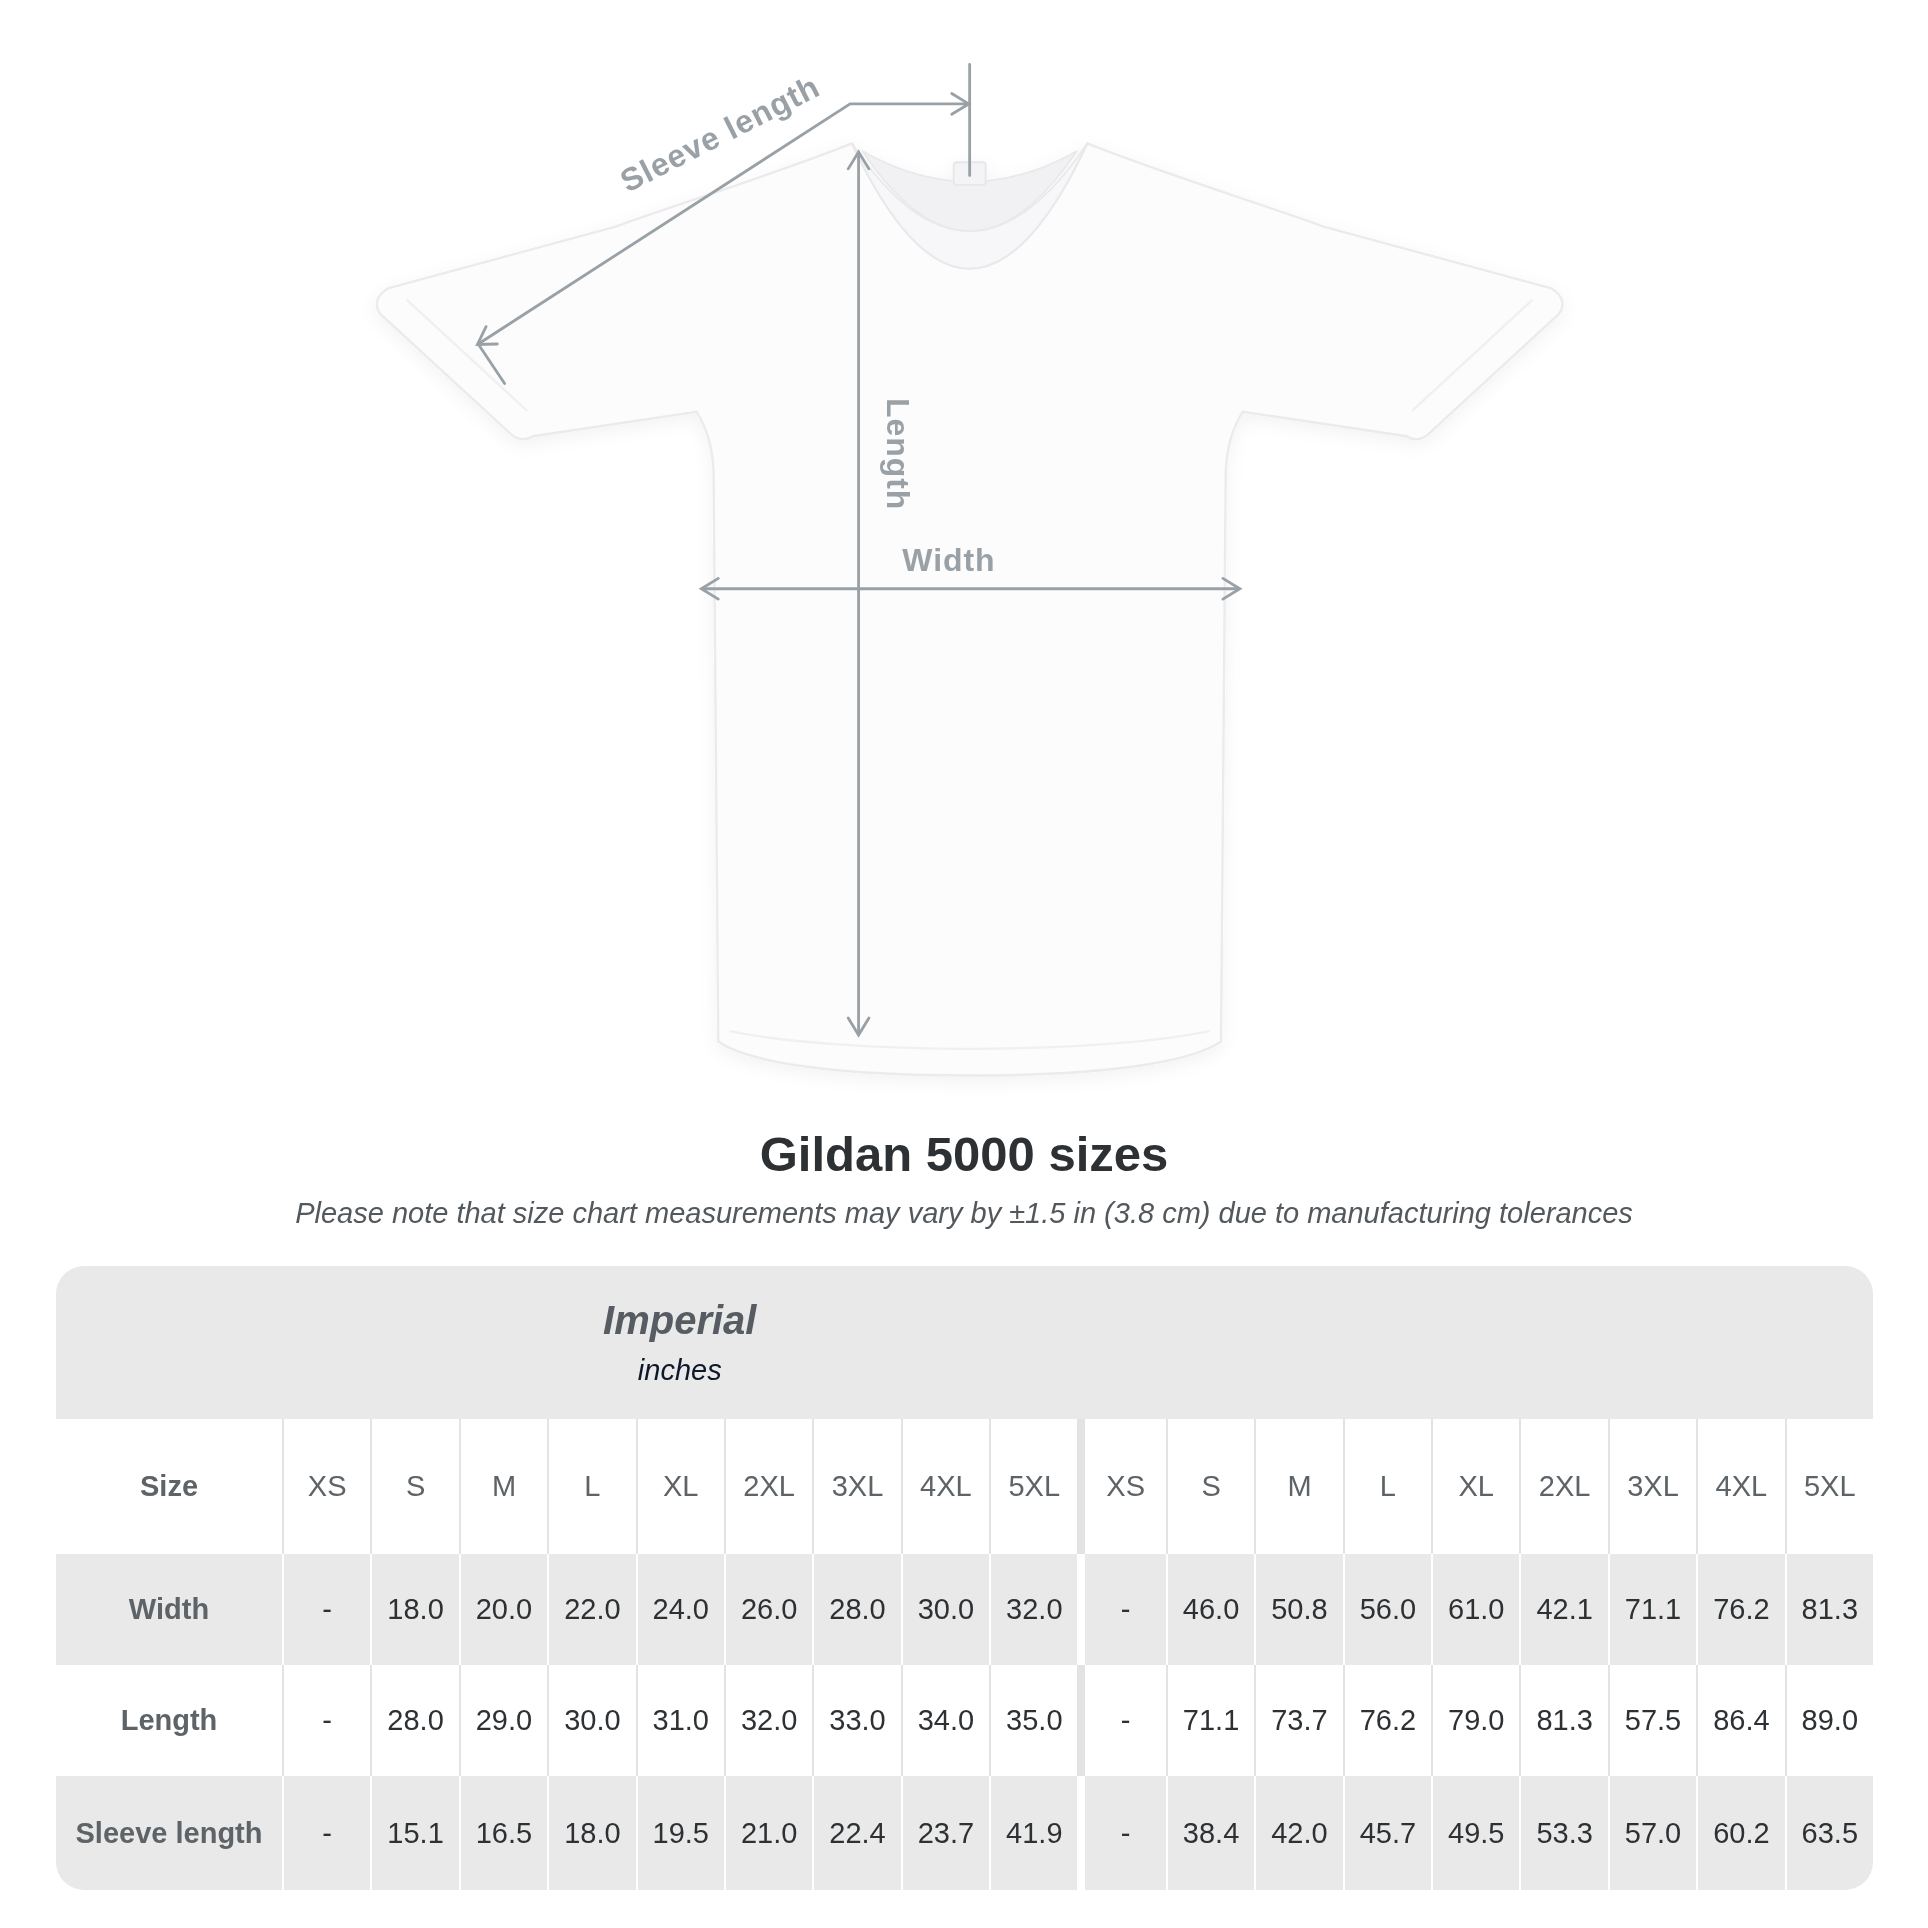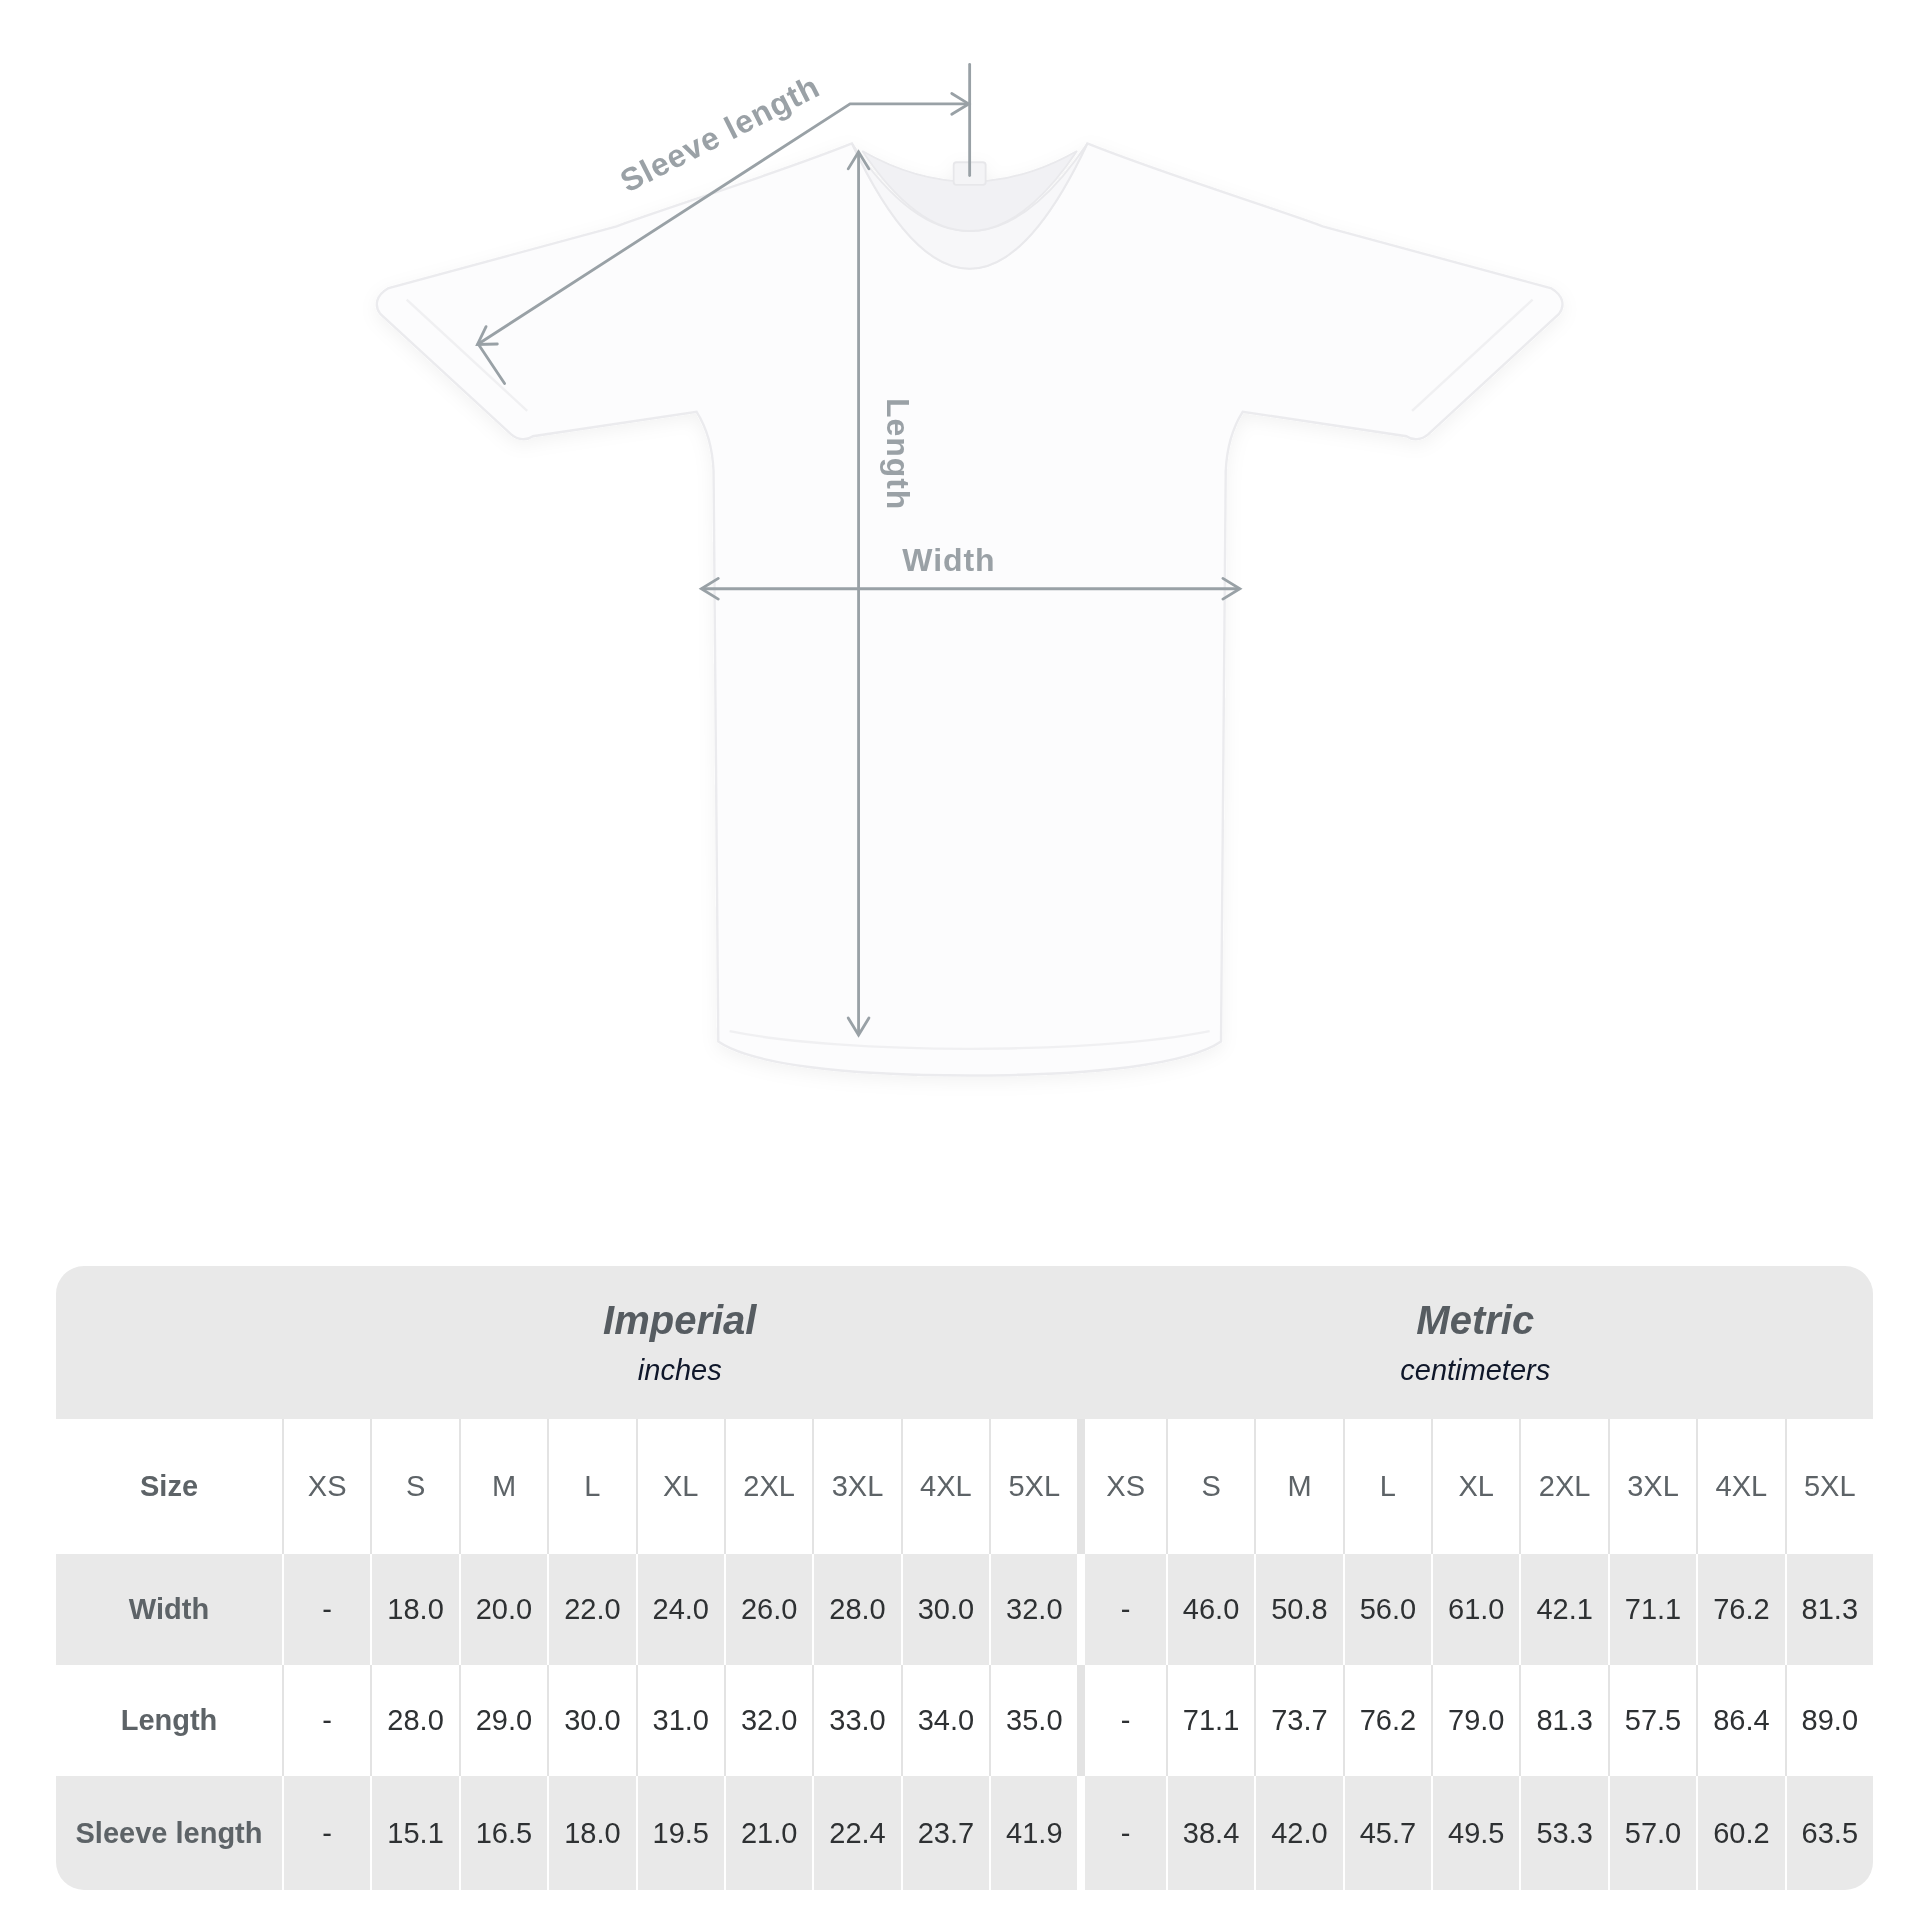--- a/index.html
+++ b/index.html
@@ -91,31 +91,31 @@
       <path class="ann-line" d="M 912,162 L 912,1098" marker-start="url(#arrow)" marker-end="url(#arrow)"></path>
 
       <path class="ann-line" d="M 746,625 L 1316,625" marker-start="url(#arrow)" marker-end="url(#arrow)"></path>
 
       <text class="ann-text" x="770" y="152" text-anchor="middle" transform="rotate(-27 770 152)">Sleeve length</text>
       <text class="ann-text" x="942" y="482" text-anchor="middle" transform="rotate(90 942 482)">Length</text>
       <text class="ann-text" x="1008" y="606" text-anchor="middle">Width</text>
     </g>
   </svg>
 
+  <div class="titleblock">
+    <h1>Gildan 5000 sizes</h1>
+    <p>Please note that size chart measurements may vary by ±1.5 in (3.8 cm) due to manufacturing tolerances</p>
+  </div>
 
   <div class="sizetable">
 
     <div class="trow r-group">
       <div class="gcell imperial">
         <div class="gtitle">Imperial</div>
         <div class="gunit">inches</div>
-      </div>
-      <div class="gcell metric">
-        <div class="gtitle">Metric</div>
-        <div class="gunit">centimeters</div>
       </div>
     </div>
 
     <div class="trow r-heads">
       <div class="lcell">Size</div>
       <div class="hc">XS</div>
       <div class="hc">S</div>
       <div class="hc">M</div>
       <div class="hc">L</div>
       <div class="hc">XL</div>

